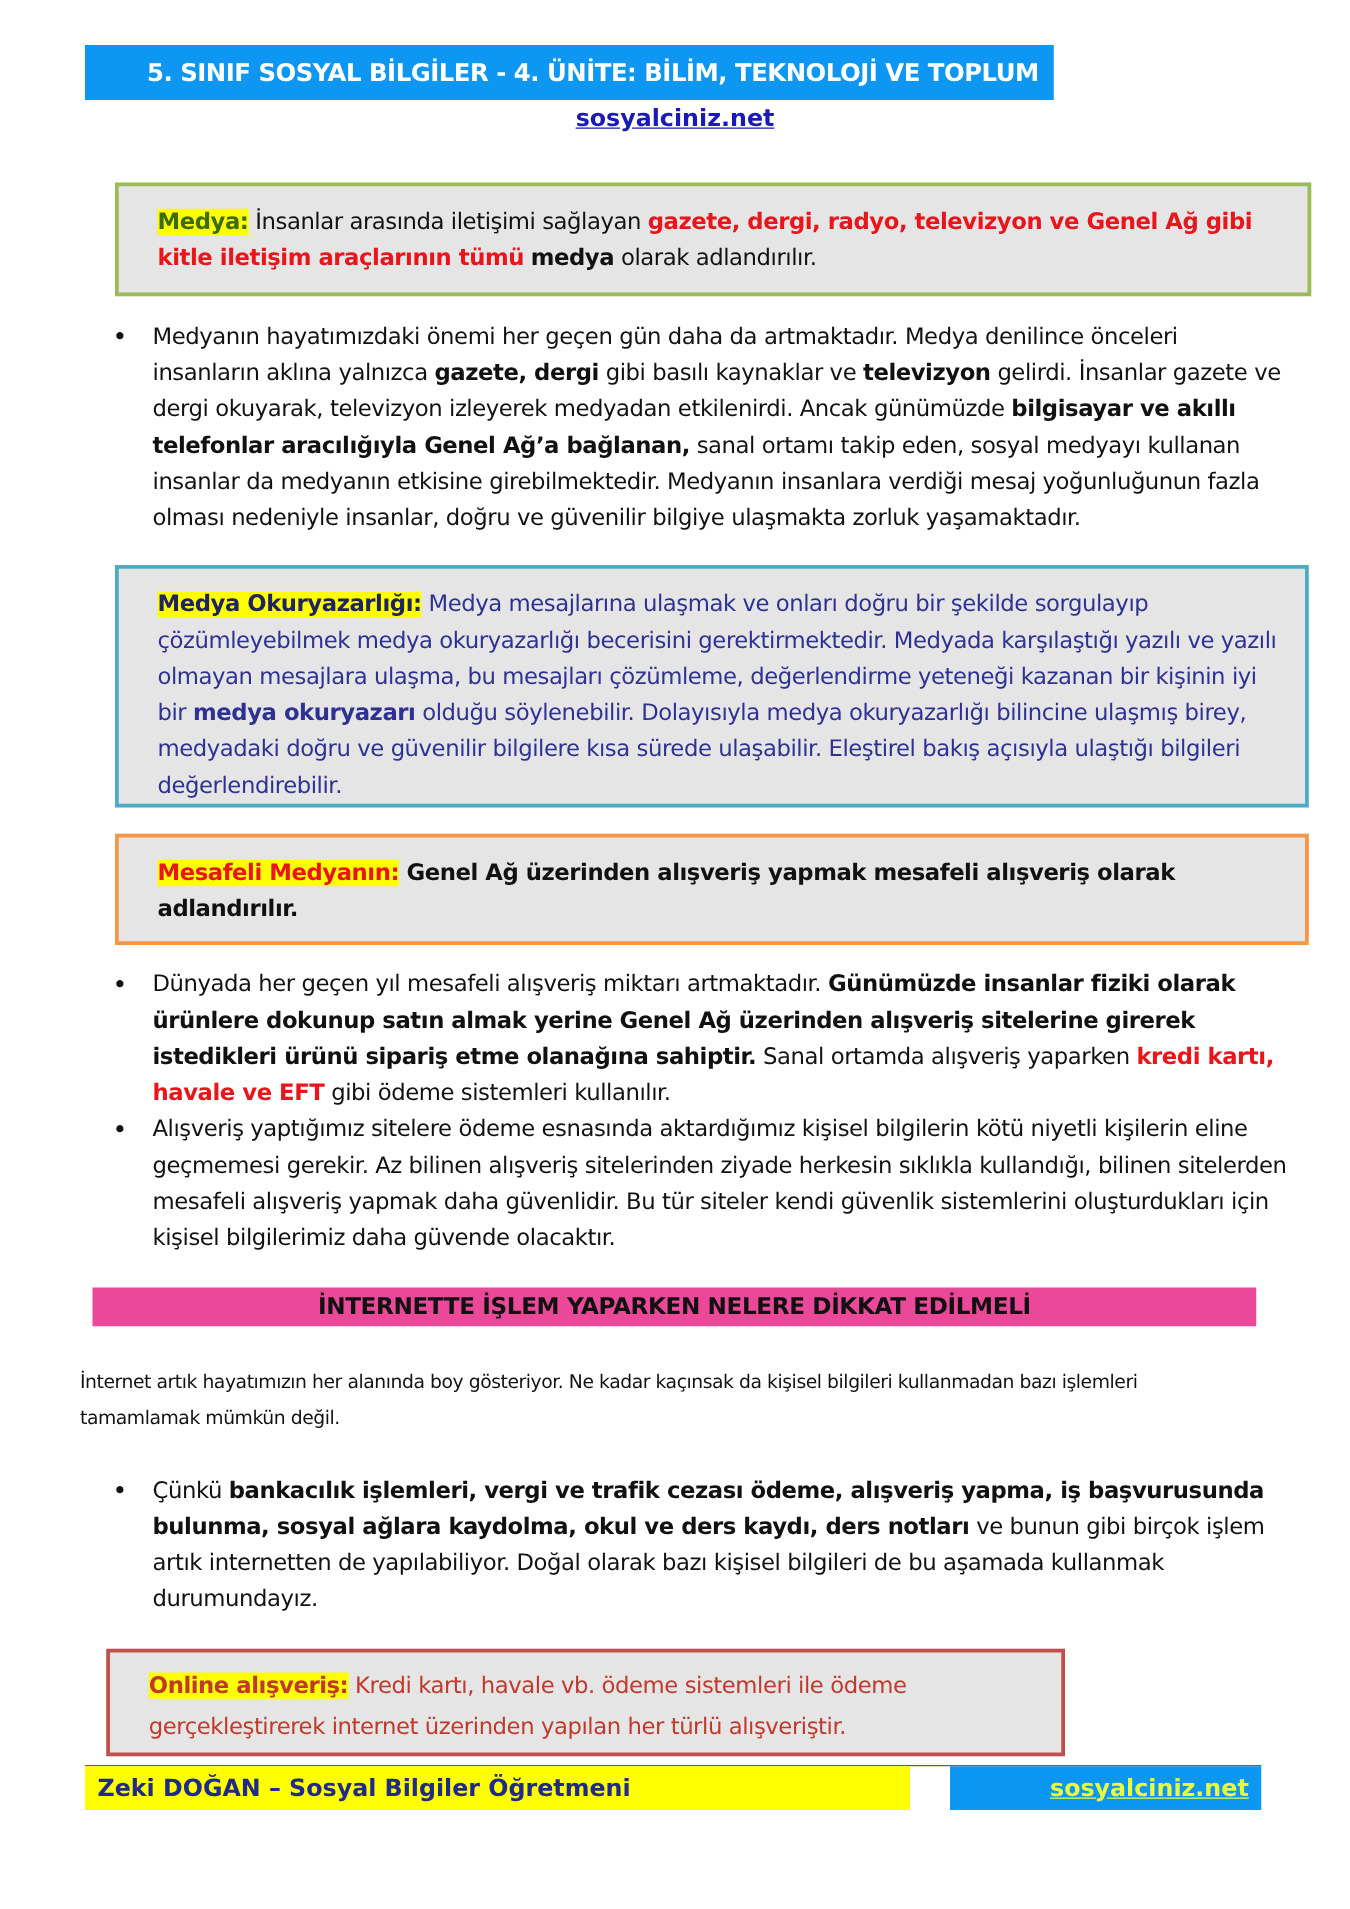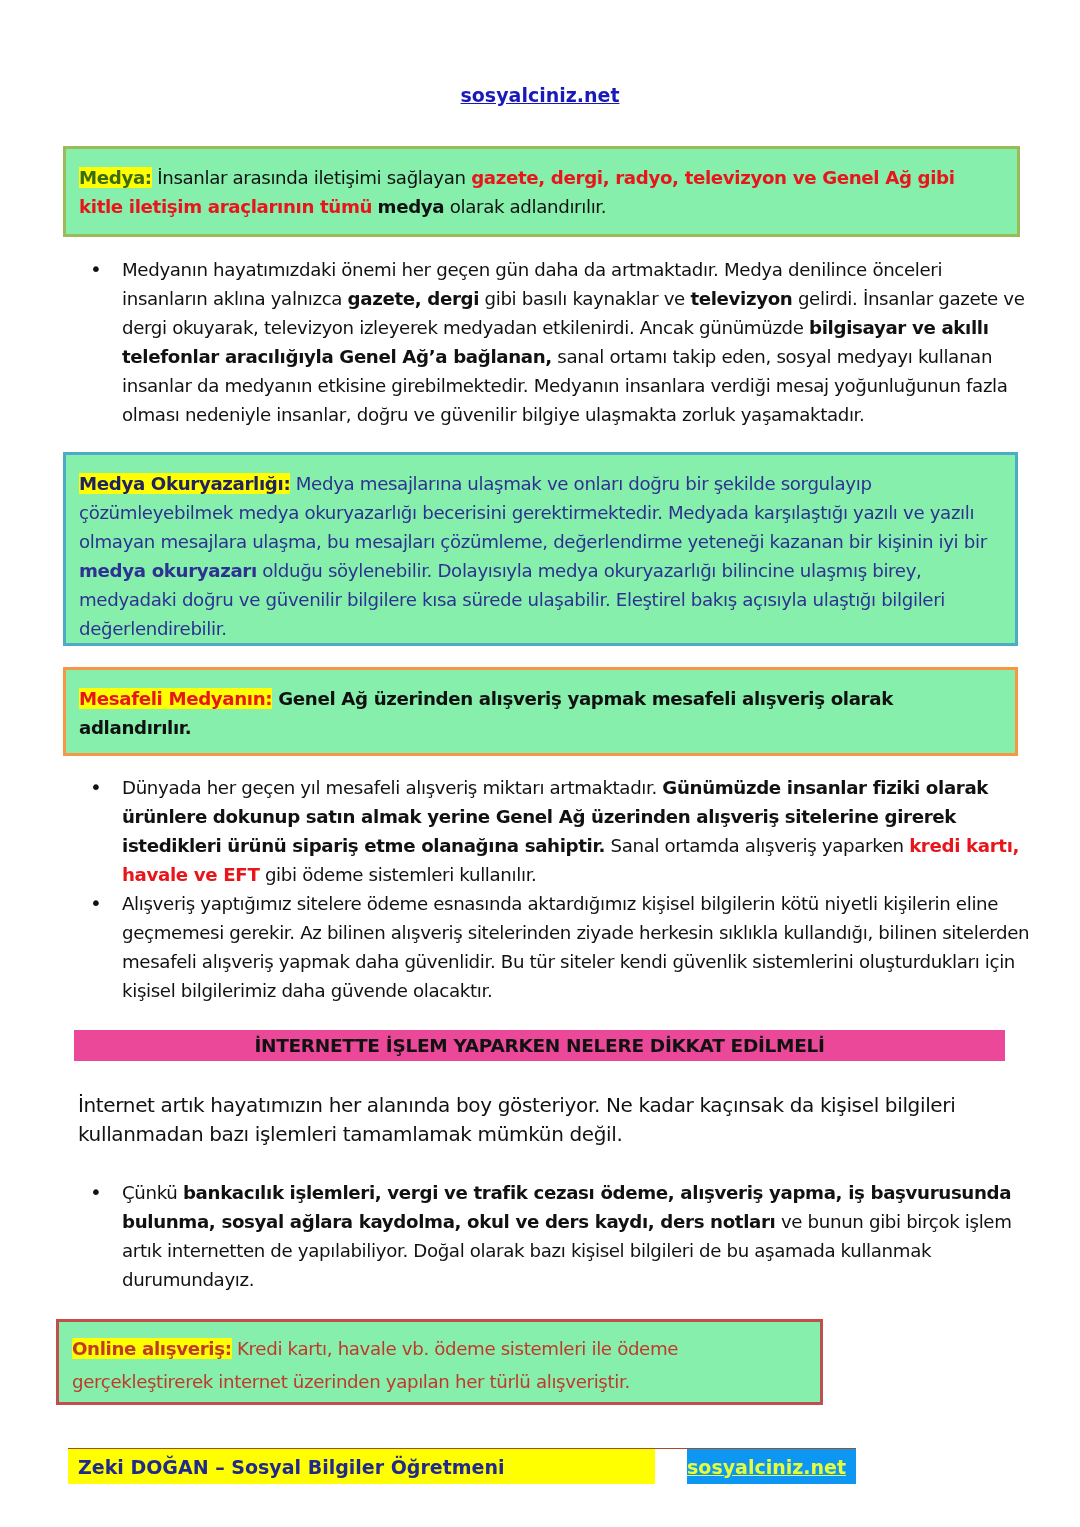--- a/index.html
+++ b/index.html
@@ -4,21 +4,21 @@
   <style>
     * { box-sizing: border-box; margin: 0; padding: 0; }
     html, body { width: 1080px; height: 1527px; background: #ffffff; overflow: hidden; }
     body { position: relative; font-family: "DejaVu Sans", sans-serif; color: #111; }
 
     .hdr { position: absolute; left: 68px; top: 36px; width: 945px; height: 44px; display: flex; }
     .hdr-title { background: #0d96f2; color: #ffffff; width: 775px; height: 44px; font-weight: bold; font-size: 19.5px; display: flex; align-items: center; justify-content: flex-end; padding-right: 12px; white-space: nowrap; letter-spacing: -0.4px; }
     .hdr-author { background: #ffff00; color: #1f2a8c; flex: 1; height: 44px; font-weight: bold; font-size: 20px; display: flex; align-items: center; justify-content: center; white-space: nowrap; }
     .site-link { position: absolute; top: 84px; left: 0; width: 1080px; text-align: center; font-weight: bold; font-size: 19px; color: #1a1ab8; text-decoration: underline; }
 
-    .box { position: absolute; border: 3px solid; background: #86efac; padding: 14px 16px 0 13px; font-size: 18.2px; line-height: 29px; letter-spacing: -0.35px; }
+    .box { position: absolute; border: 3px solid; background: #e5e5e5; padding: 14px 16px 0 31px; font-size: 18.2px; line-height: 29px; letter-spacing: -0.35px; margin-left: 29px; }
     .hl { background: #ffff00; font-weight: bold; }
     .b { font-weight: bold; }
     .red { color: #e8151b; font-weight: bold; }
 
     .box-medya { left: 63px; top: 146px; width: 957px; height: 91px; border-color: #9bbb59; }
     .box-medya .hl { color: #3d6b12; }
 
     .box-okur { left: 63px; top: 452px; width: 955px; height: 194px; border-color: #4bacc6; color: #2e3192; }
     .box-okur .hl { color: #1f2460; }
     .box-okur .b { color: #2e3192; }
@@ -27,31 +27,32 @@
     .box-mesafe .hl { color: #e8151b; }
 
     .box-online { left: 56px; top: 1319px; width: 767px; height: 86px; border-color: #c0504d; color: #c0392b; padding-top: 10px; line-height: 33px; }
     .box-online .hl { color: #c0392b; }
 
     .blist { position: absolute; left: 90px; width: 940px; list-style: none; font-size: 18.2px; line-height: 29px; letter-spacing: -0.35px; }
     .blist li { position: relative; padding-left: 32px; }
     .blist li::before { content: "•"; position: absolute; left: 0; top: 0; font-size: 20px; }
 
     .sec-head { position: absolute; left: 74px; top: 1030px; width: 931px; height: 31px; background: #ec4899; font-weight: bold; font-size: 18.5px; text-align: center; line-height: 31px; letter-spacing: -0.3px; }
-    .para { position: absolute; left: 78px; top: 1091px; width: 940px; font-size: 20px; line-height: 29px; letter-spacing: -0.35px; }
+    .para { position: absolute; left: 64px; top: 1091px; width: 940px; font-size: 15px; line-height: 29px; letter-spacing: -0.35px; }
 
-    .ftr { position: absolute; left: 68px; top: 1448px; width: 788px; height: 36px; display: flex; border-top: 1.5px solid #a05020; gap: 32px; }
+    .ftr { position: absolute; left: 68px; top: 1412px; width: 941px; height: 36px; display: flex; border-top: 1.5px solid #a05020; gap: 32px; }
     .ftr-left { width: 660px; background: #ffff00; color: #1f2a8c; font-weight: bold; font-size: 19px; display: flex; align-items: center; padding-left: 10px; white-space: nowrap; }
     .ftr-right { flex: 1; background: #0d96f2; display: flex; align-items: center; justify-content: flex-end; padding-right: 10px; }
     .ftr-link { color: #e6ff3a; font-weight: bold; font-size: 19px; text-decoration: underline; }
   </style>
 </head>
 <body>
 
 <div class="hdr">
+  <div class="hdr-title">5. SINIF SOSYAL BİLGİLER - 4. ÜNİTE: BİLİM, TEKNOLOJİ VE TOPLUM</div>
 </div>
 <div class="site-link">sosyalciniz.net</div>
 
 <div class="box box-medya">
   <span class="hl">Medya:</span><span> İnsanlar arasında iletişimi sağlayan </span><span class="red">gazete, dergi, radyo, televizyon ve Genel Ağ gibi kitle iletişim araçlarının tümü</span><span> </span><span class="b">medya</span><span> olarak adlandırılır.</span>
 </div>
 
 <ul class="blist" style="top:255px;">
   <li><span>Medyanın hayatımızdaki önemi her geçen gün daha da artmaktadır. Medya denilince önceleri insanların aklına yalnızca </span><span class="b">gazete, dergi</span><span> gibi basılı kaynaklar ve </span><span class="b">televizyon</span><span> gelirdi. İnsanlar gazete ve dergi okuyarak, televizyon izleyerek medyadan etkilenirdi. Ancak günümüzde </span><span class="b">bilgisayar ve akıllı telefonlar aracılığıyla Genel Ağ’a bağlanan,</span><span> sanal ortamı takip eden, sosyal medyayı kullanan insanlar da medyanın etkisine girebilmektedir. Medyanın insanlara verdiği mesaj yoğunluğunun fazla olması nedeniyle insanlar, doğru ve güvenilir bilgiye ulaşmakta zorluk yaşamaktadır.</span></li>
 </ul>

